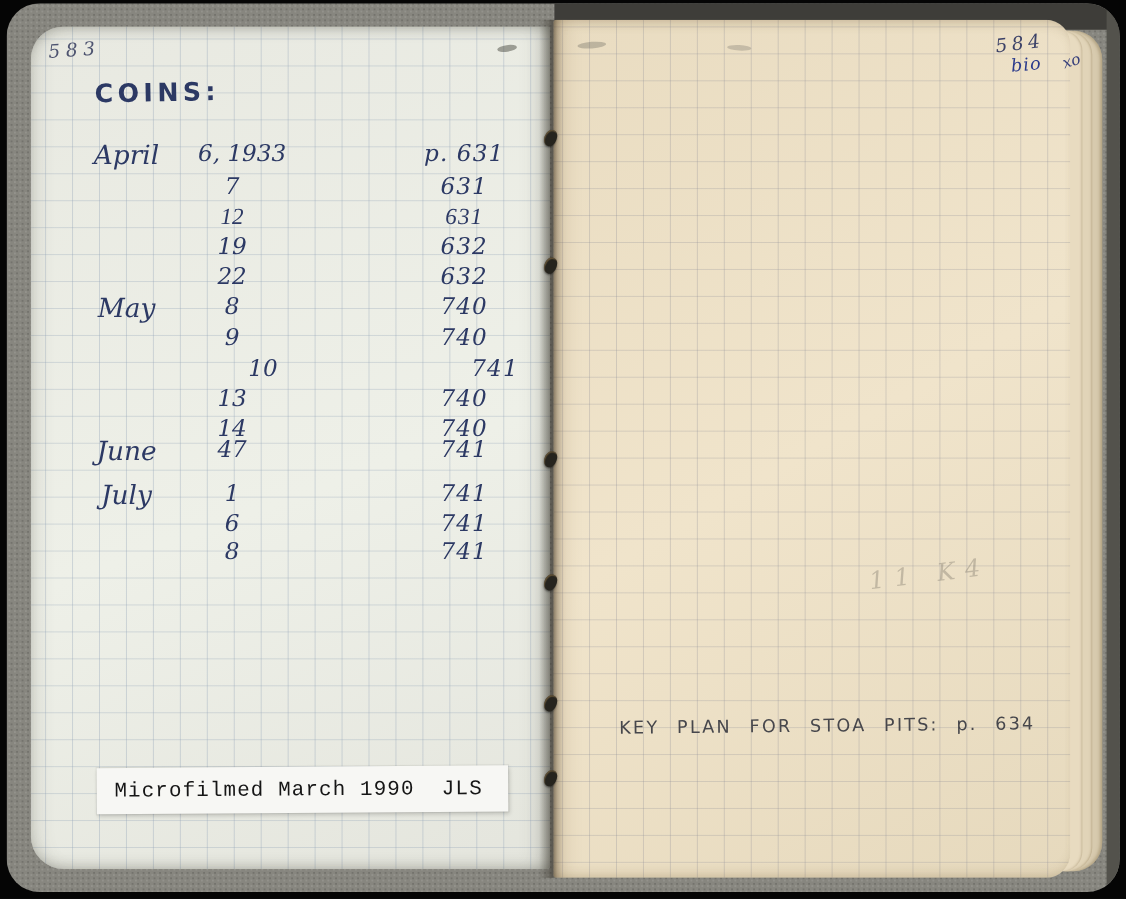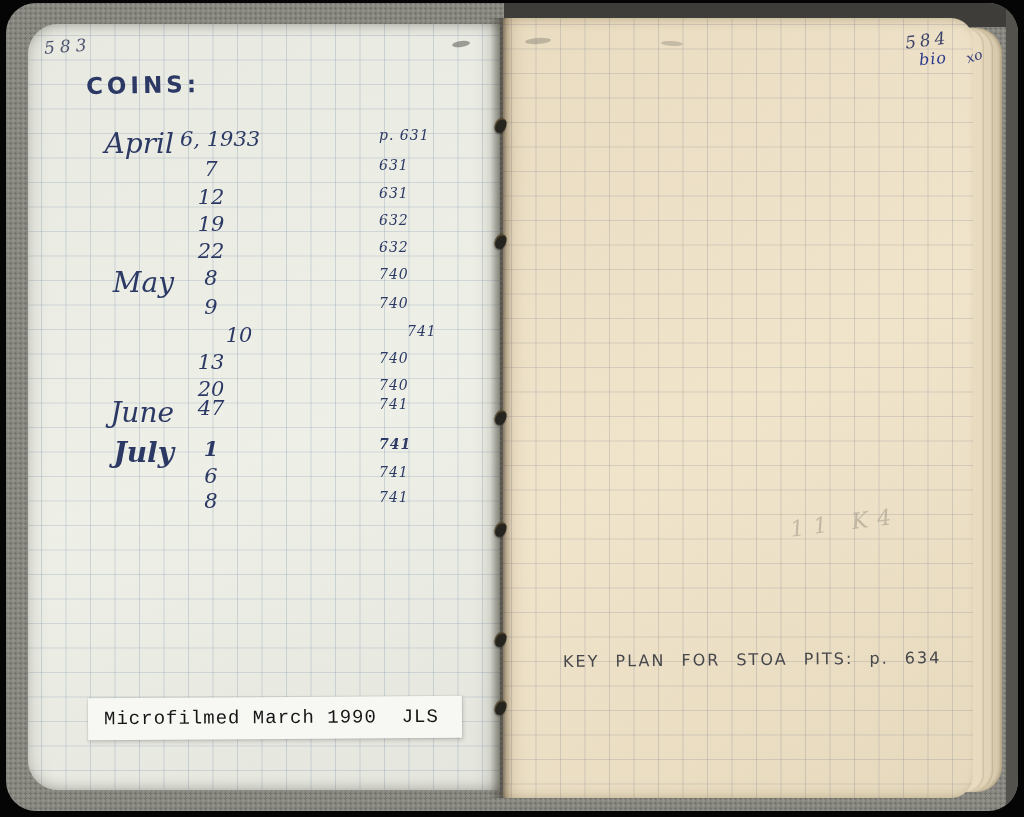--- a/index.html
+++ b/index.html
@@ -48,31 +48,31 @@
   }
   .heading {
     position:absolute; left:58px; top:48px;
     font-family:"DejaVu Sans", sans-serif; font-weight:600;
     font-size:23px; letter-spacing:4px; color:var(--ink-blue,#2c3964);
     transform:rotate(-1deg);
   }
   .entries { position:absolute; left:0; top:0; width:100%; height:100%; }
   .row { position:absolute; left:0; width:100%; height:28px; color:var(--ink-blue,#2c3964); }
   .row .m {
-    position:absolute; left:28px; width:118px; text-align:right;
-    font-size:28px; font-style:italic;
+    position:absolute; left:28px; width:118px; text-align:center;
+    font-size:24px; font-style:italic;
   }
   .row .d {
     position:absolute; left:152px; width:62px; text-align:center;
     font-size:21px; font-style:italic; white-space:nowrap;
   }
   .row.first .d { text-align:right; width:auto; }
   .row .p {
-    position:absolute; left:351px; width:86px; text-align:left;
-    font-size:14px; font-style:italic; letter-spacing:1px; white-space:nowrap;
+    position:absolute; left:351px; width:86px; text-align:center;
+    font-size:21px; font-style:italic; letter-spacing:1px; white-space:nowrap;
   }
   .micro-label {
     position:absolute; left:60px; top:673px; width:374px; height:42px;
     background:var(--label-bg,#f7f7f4); transform:rotate(-0.4deg);
     box-shadow:0 0 0 1px rgba(0,0,0,.05), 1px 2px 4px rgba(0,0,0,.18);
   }
   .micro-label span {
     display:block; font-family:"Liberation Mono","DejaVu Sans Mono",monospace;
     font-size:19px; line-height:42px; padding-left:16px; color:#161616;
     white-space:pre; letter-spacing:1px;
@@ -152,21 +152,21 @@
         <div class="row first" style="top: 103px;">
           <span class="m">April</span>
           <span class="d">6, 1933</span>
           <span class="p">p. 631</span>
         </div>
         <div class="row" style="top: 133px;">
           <span class="m"></span>
           <span class="d">7</span>
           <span class="p">631</span>
         </div>
-        <div class="row" style="top: 161px;">
+        <div class="row" style="top: 161px; font-family: Liberation Serif, serif;">
           <span class="m"></span>
           <span class="d">12</span>
           <span class="p">631</span>
         </div>
         <div class="row" style="top: 188px;">
           <span class="m"></span>
           <span class="d">19</span>
           <span class="p">632</span>
         </div>
         <div class="row" style="top: 215px;">
@@ -189,29 +189,29 @@
           <span class="d">10</span>
           <span class="p">741</span>
         </div>
         <div class="row" style="top: 326px;">
           <span class="m"></span>
           <span class="d">13</span>
           <span class="p">740</span>
         </div>
         <div class="row" style="top: 353px;">
           <span class="m"></span>
-          <span class="d">20</span>
+          <span class="d">14</span>
           <span class="p">740</span>
         </div>
         <div class="row" style="top: 372px;">
           <span class="m">June</span>
           <span class="d">47</span>
           <span class="p">741</span>
         </div>
-        <div class="row" style="top: 412px; font-weight: bold;">
+        <div class="row" style="top: 412px;">
           <span class="m">July</span>
           <span class="d">1</span>
           <span class="p">741</span>
         </div>
         <div class="row" style="top: 440px;">
           <span class="m"></span>
           <span class="d">6</span>
           <span class="p">741</span>
         </div>
         <div class="row" style="top: 465px;">

